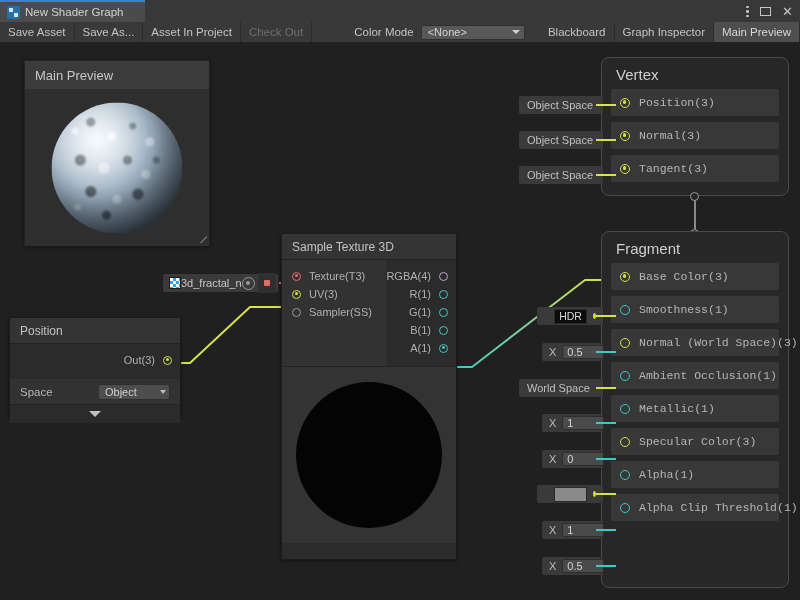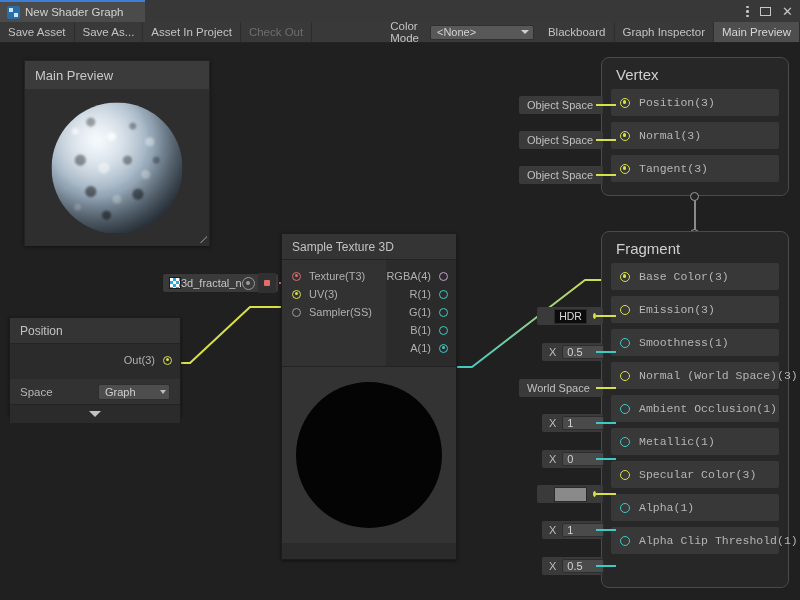--- a/index.html
+++ b/index.html
@@ -124,21 +124,20 @@
   .tb-btn.disabled { color: #6e6e6e; }
   .tb-btn.pressed { background: #4e4e4e; color: #d6d6d6; }
   .tb-gap { flex: 0 0 38px; border-right: none; }
   .tb-flex { flex: 1 1 auto; border-right: none; }
   .tb-label {
     display: flex;
     align-items: center;
     padding: 0 7px 0 4px;
     font-size: 11.5px;
     color: #c3c3c3;
-    margin-left: 36px;
   }
   .tb-dropdown {
     align-self: center;
     height: 15px;
     min-width: 104px;
     background: #585858;
     border: 1px solid #303030;
     border-radius: 2px;
     display: flex;
     align-items: center;
@@ -655,24 +654,20 @@
   <div class="stack-connector" style="left:694px; top:152px; height:40px;"></div>
   <div class="stack-connector-knob" style="left:690px; top:149px;"></div>
   <div class="stack-connector-knob" style="left:690px; top:186px;"></div>
 
   <div class="stack" id="fragment-stack" style="left:601px; top:188px; width:188px; height:357px;">
     <div class="stack-title">Fragment</div>
 
     <div class="block-row">
       <span class="block-port filled"></span>
       <span class="block-label">Base Color(3)</span>
-    </div>
-    <div class="block-row">
-      <span class="block-port"></span>
-      <span class="block-label">Emission(3)</span>
     </div>
     <div class="block-row">
       <span class="block-port cyan"></span>
       <span class="block-label">Smoothness(1)</span>
     </div>
     <div class="block-row">
       <span class="block-port"></span>
       <span class="block-label">Normal (World Space)(3)</span>
     </div>
     <div class="block-row">
@@ -817,21 +812,21 @@
       <div class="ports-out" style="flex:1 1 auto;">
         <div class="port-row out">
           <span>Out(3)</span>
           <span class="port-dot v3 filled"></span>
         </div>
       </div>
     </div>
     <div class="node-body-row">
       <span class="lbl">Space</span>
       <span class="mini-dd">
-        <span>Graph</span>
+        <span>Object</span>
         <span class="caret"></span>
       </span>
     </div>
     <div class="node-expander">
       <span class="chev-down"></span>
     </div>
   </div>
 
   <div id="prop-texture">
     <span class="tex-thumb"></span>

